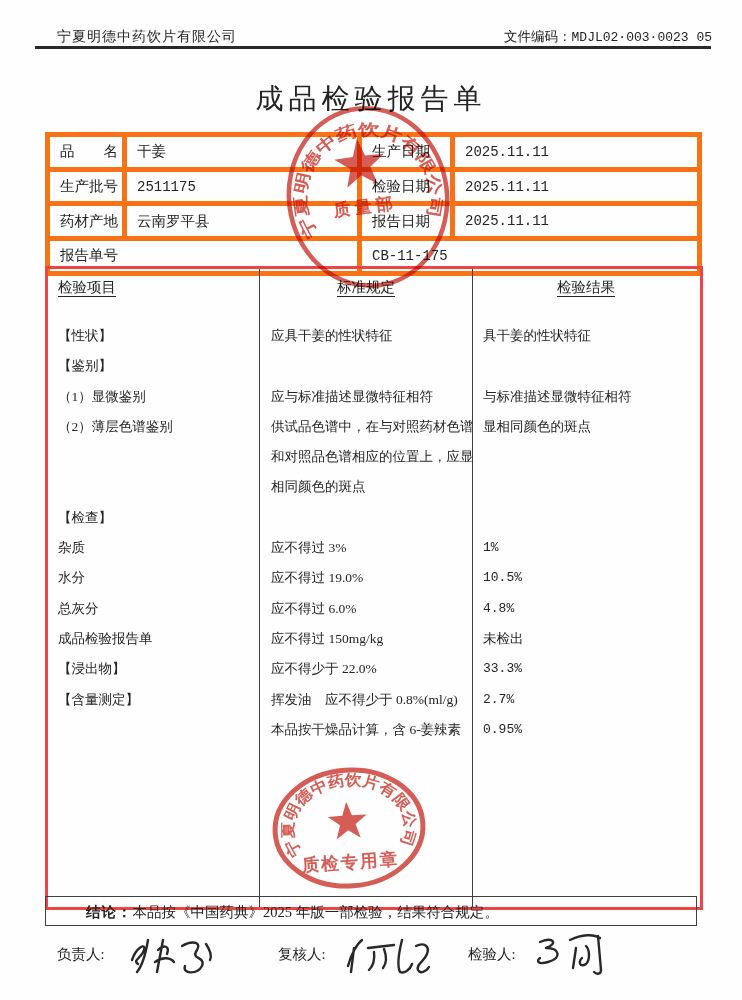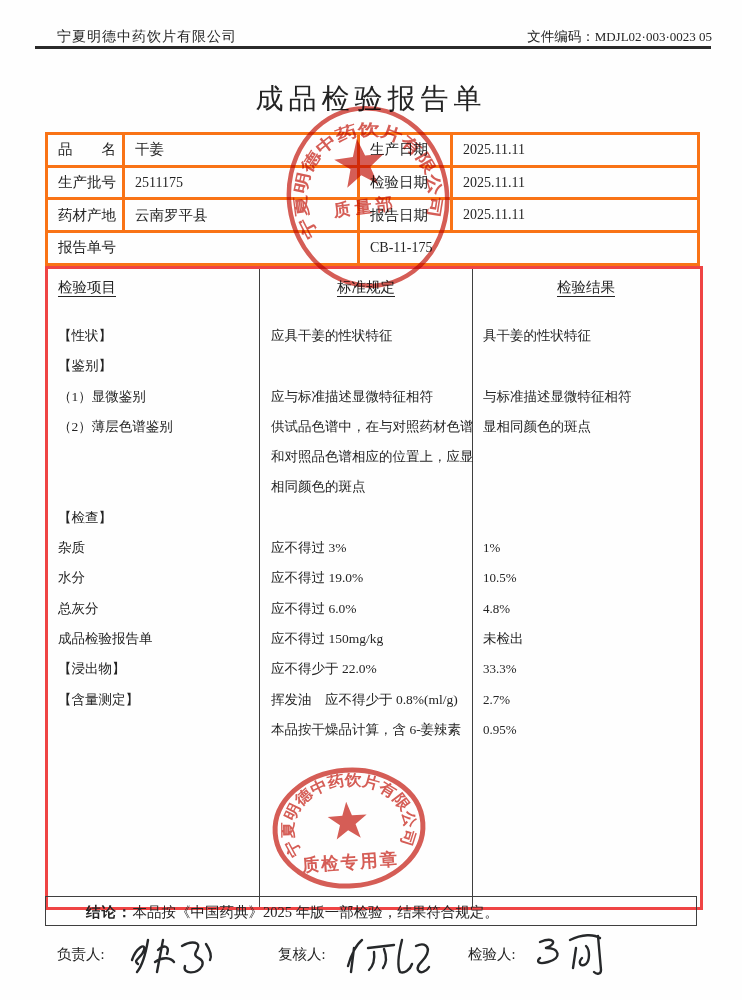--- a/index.html
+++ b/index.html
@@ -1,36 +1,36 @@
 <!DOCTYPE html>
 <html><head>
 <meta charset="utf-8">
 <style>
   html,body{margin:0;padding:0;background:#ffffff;}
   .page{
     position:relative;width:742px;height:1000px;background:#fefefe;
     font-family:"Liberation Serif","DejaVu Serif",serif;color:#242424;
     overflow:hidden;
   }
-  .mono{font-family:Liberation Serif, serif;}
+  .mono{font-family:Liberation Mono, monospace;}
 
   
   .hdr-left{position:absolute;left:57px;top:28px;font-size:14px;letter-spacing:1px;}
   .hdr-right{position:absolute;right:30px;top:28px;font-size:13.5px;}
   .hdr-right .mono{font-size:13px;}
   .hdr-rule{position:absolute;left:35px;top:46px;width:676px;height:2.5px;background:#2a2a2a;}
 
   
   .title{position:absolute;left:0;top:80px;width:100%;text-align:center;
     font-size:28px;font-weight:normal;letter-spacing:5px;}
 
   
   table.info{position:absolute;left:45px;top:132px;width:652px;border-collapse:collapse;
     table-layout:fixed;font-size:14.5px;}
-  table.info td{border:3px solid #f97316;height:29.7px;padding:0 0 0 10px;vertical-align:middle;}
+  table.info td{border:5px solid #f97316;height:29.7px;padding:0 0 0 10px;vertical-align:middle;}
   table.info .mono{font-size:14px;}
   col.c1{width:77px;}col.c2{width:235px;}col.c3{width:93px;}col.c4{width:247px;}
 
   
   .mt{position:absolute;left:45px;top:266px;width:652px;height:638px;border:3px solid #ef4444;}
   .mt-vline{position:absolute;top:0;bottom:0;width:1px;background:#3f3f3f;}
   .v1{left:211px;}.v2{left:424px;}
   .mt-h{position:absolute;top:9px;font-size:14.5px;}
   .mt-h span{text-decoration:underline;text-underline-offset:4px;}
   .h1{left:10px;}

